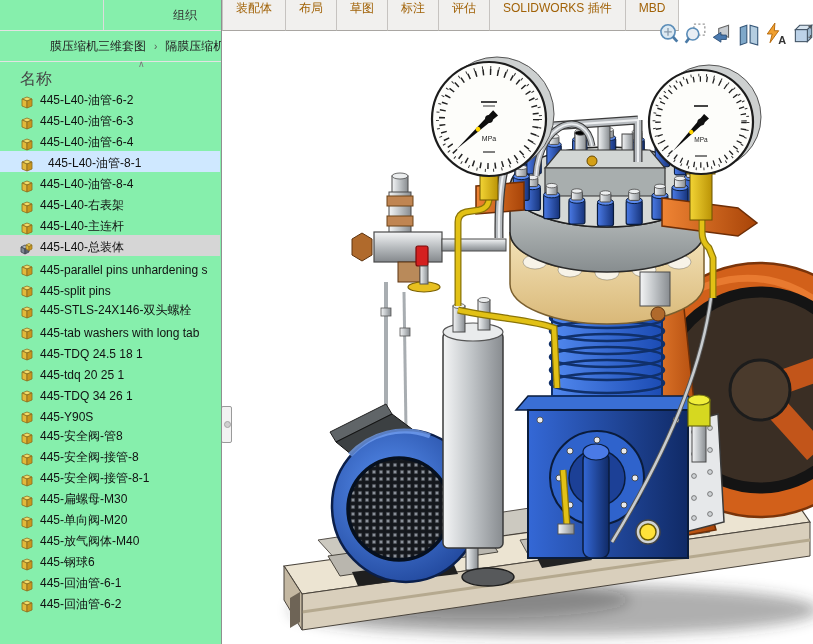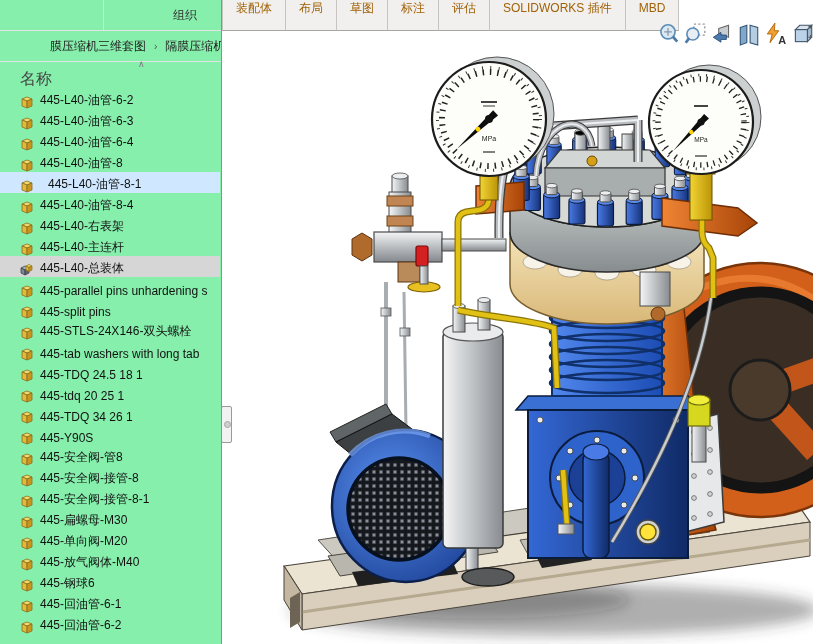--- a/index.html
+++ b/index.html
@@ -535,28 +535,20 @@
           <span class="lbl">445-L40-油管-6-3</span>
         </div>
         <div class="row">
           <svg class="pic" width="15" height="14" viewBox="0 0 15 14">
             <polygon points="3,4 8,2 13,4 8,6" fill="#f4dc6a" stroke="#8a6d1f" stroke-width="0.8"></polygon>
             <polygon points="3,4 8,6 8,13 3,11" fill="#e2b93a" stroke="#8a6d1f" stroke-width="0.8"></polygon>
             <polygon points="8,6 13,4 13,11 8,13" fill="#c9971f" stroke="#8a6d1f" stroke-width="0.8"></polygon>
           </svg>
           <span class="lbl">445-L40-油管-6-4</span>
         </div>
-        <div class="row">
-          <svg class="pic" width="15" height="14" viewBox="0 0 15 14">
-            <polygon points="3,4 8,2 13,4 8,6" fill="#f4dc6a" stroke="#8a6d1f" stroke-width="0.8"></polygon>
-            <polygon points="3,4 8,6 8,13 3,11" fill="#e2b93a" stroke="#8a6d1f" stroke-width="0.8"></polygon>
-            <polygon points="8,6 13,4 13,11 8,13" fill="#c9971f" stroke="#8a6d1f" stroke-width="0.8"></polygon>
-          </svg>
-          <span class="lbl">445-L40-油管-8</span>
-        </div>
         <div class="row hover">
           <svg class="pic" width="15" height="14" viewBox="0 0 15 14">
             <polygon points="3,4 8,2 13,4 8,6" fill="#f4dc6a" stroke="#8a6d1f" stroke-width="0.8"></polygon>
             <polygon points="3,4 8,6 8,13 3,11" fill="#e2b93a" stroke="#8a6d1f" stroke-width="0.8"></polygon>
             <polygon points="8,6 13,4 13,11 8,13" fill="#c9971f" stroke="#8a6d1f" stroke-width="0.8"></polygon>
           </svg>
           <span class="lbl">445-L40-油管-8-1</span>
         </div>
         <div class="row">
           <svg class="pic" width="15" height="14" viewBox="0 0 15 14">

